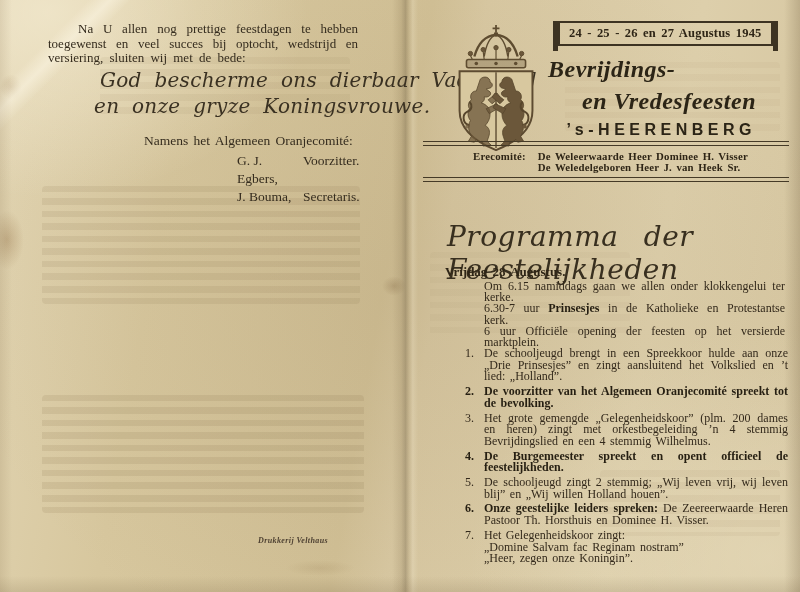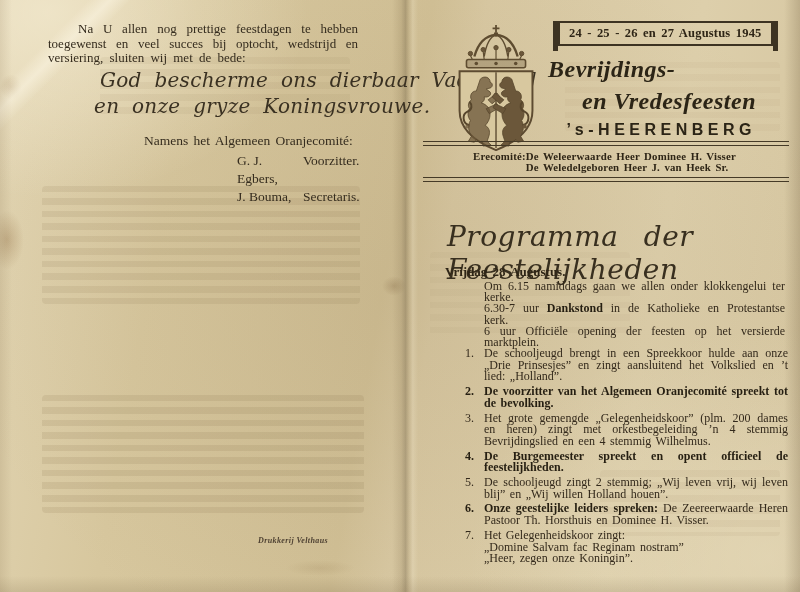--- a/index.html
+++ b/index.html
@@ -62,21 +62,21 @@
   .title-block { left: 548px; top: 56px; width: 208px; color: #2b2416; }
   .title-main { font-size: 24px; font-weight: bold; font-style: italic; line-height: 26px; letter-spacing: .5px; }
   .title-line2 { text-align: right; margin-top: 6px; }
   .title-sub { font-size: 16px; font-weight: bold; letter-spacing: 4.5px; margin-top: 7px;
     text-align: right; white-space: nowrap; font-family: "Liberation Sans", "DejaVu Sans", sans-serif; }
 
   .committee { left: 423px; top: 141px; width: 366px; }
   .double-rule { height: 5px; border-top: 1.4px solid #453a27; border-bottom: 1.4px solid #453a27; }
   .committee-body { display: flex; padding: 5px 0 4px 50px; font-weight: bold; color: #2e2516;
     font-size: 10.8px; line-height: 11px; letter-spacing: .2px; word-spacing: 1.5px; }
-  .committee-label { margin-right: 0; white-space: nowrap; }
+  .committee-label { margin-right: 12px; white-space: nowrap; }
 
   .program-heading { left: 447px; top: 220px; font-size: 28px; word-spacing: 16px; letter-spacing: .5px; color: #382f1f; }
   .day-heading { left: 445px; top: 264px; font-size: 13px; font-weight: bold; color: #2e2516; word-spacing: 2px; }
 
   .schedule { left: 484px; top: 281px; width: 301px; font-size: 12px; line-height: 11.2px; color: #33291b; }
   .schedule-entry { text-align: justify; word-spacing: 2px; }
   .schedule-bold { font-weight: bold; color: #261f12; }
 
   .program-list { left: 452px; top: 348px; width: 336px; color: #33291b; list-style: none; }
   .program-item { display: flex; margin-bottom: 3px; font-size: 12px; line-height: 11.7px; }
@@ -181,21 +181,21 @@
       </span>
     </div>
     <div class="double-rule"></div>
   </div>
 
   <div class="abs script program-heading">Programma der Feestelijkheden</div>
   <div class="abs day-heading">Vrijdag 28 Augustus.</div>
 
   <div class="abs schedule">
     <div class="schedule-entry">Om 6.15 namiddags gaan we allen onder klokkengelui ter kerke.</div>
-    <div class="schedule-entry"><span>6.30-7 uur </span><span class="schedule-bold">Dankstond</span><span> in de Katholieke en Protestantse kerk.</span></div>
+    <div class="schedule-entry"><span>6.30-7 uur </span><span class="schedule-bold">Prinsesjes</span><span> in de Katholieke en Protestantse kerk.</span></div>
     <div class="schedule-entry">6 uur Officiële opening der feesten op het versierde marktplein.</div>
   </div>
 
   <ol class="abs program-list">
     <li class="program-item">
       <span class="item-num">1.</span>
       <span class="item-text">De schooljeugd brengt in een Spreekkoor hulde aan onze „Drie Prinsesjes” en zingt aansluitend het Volkslied en ’t lied: „Holland”.</span>
     </li>
     <li class="program-item">
       <span class="item-num bold">2.</span>

